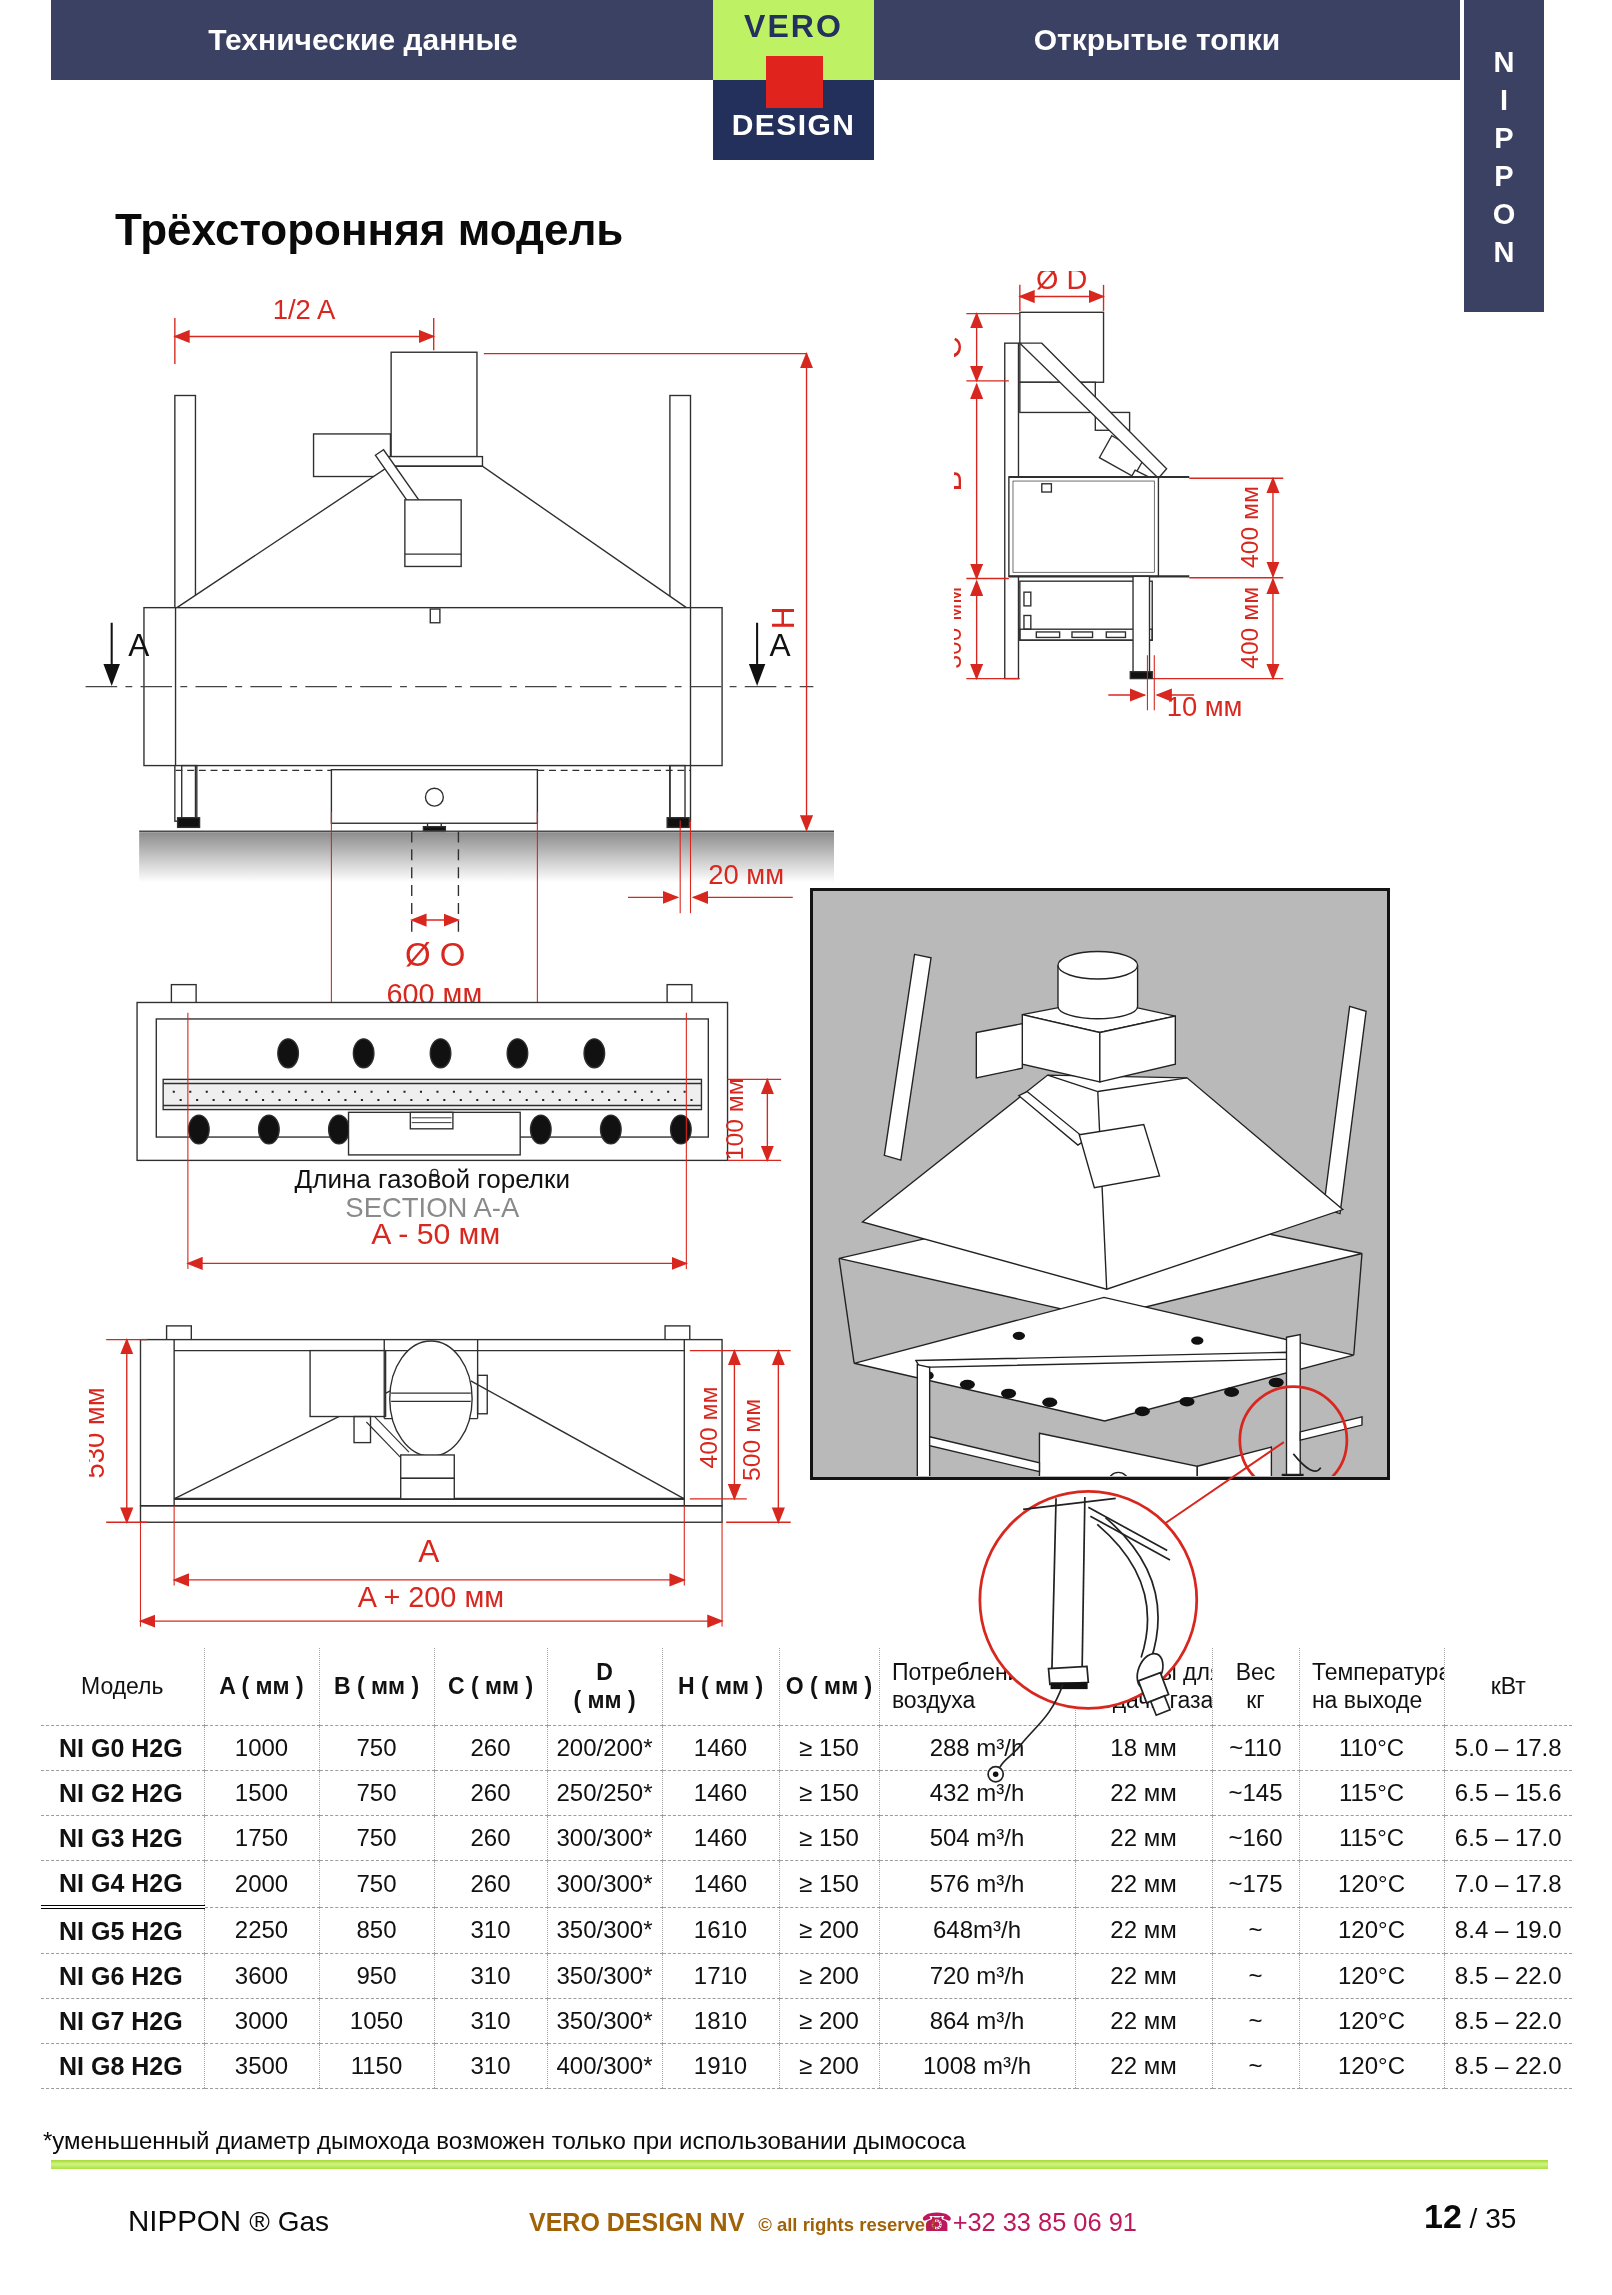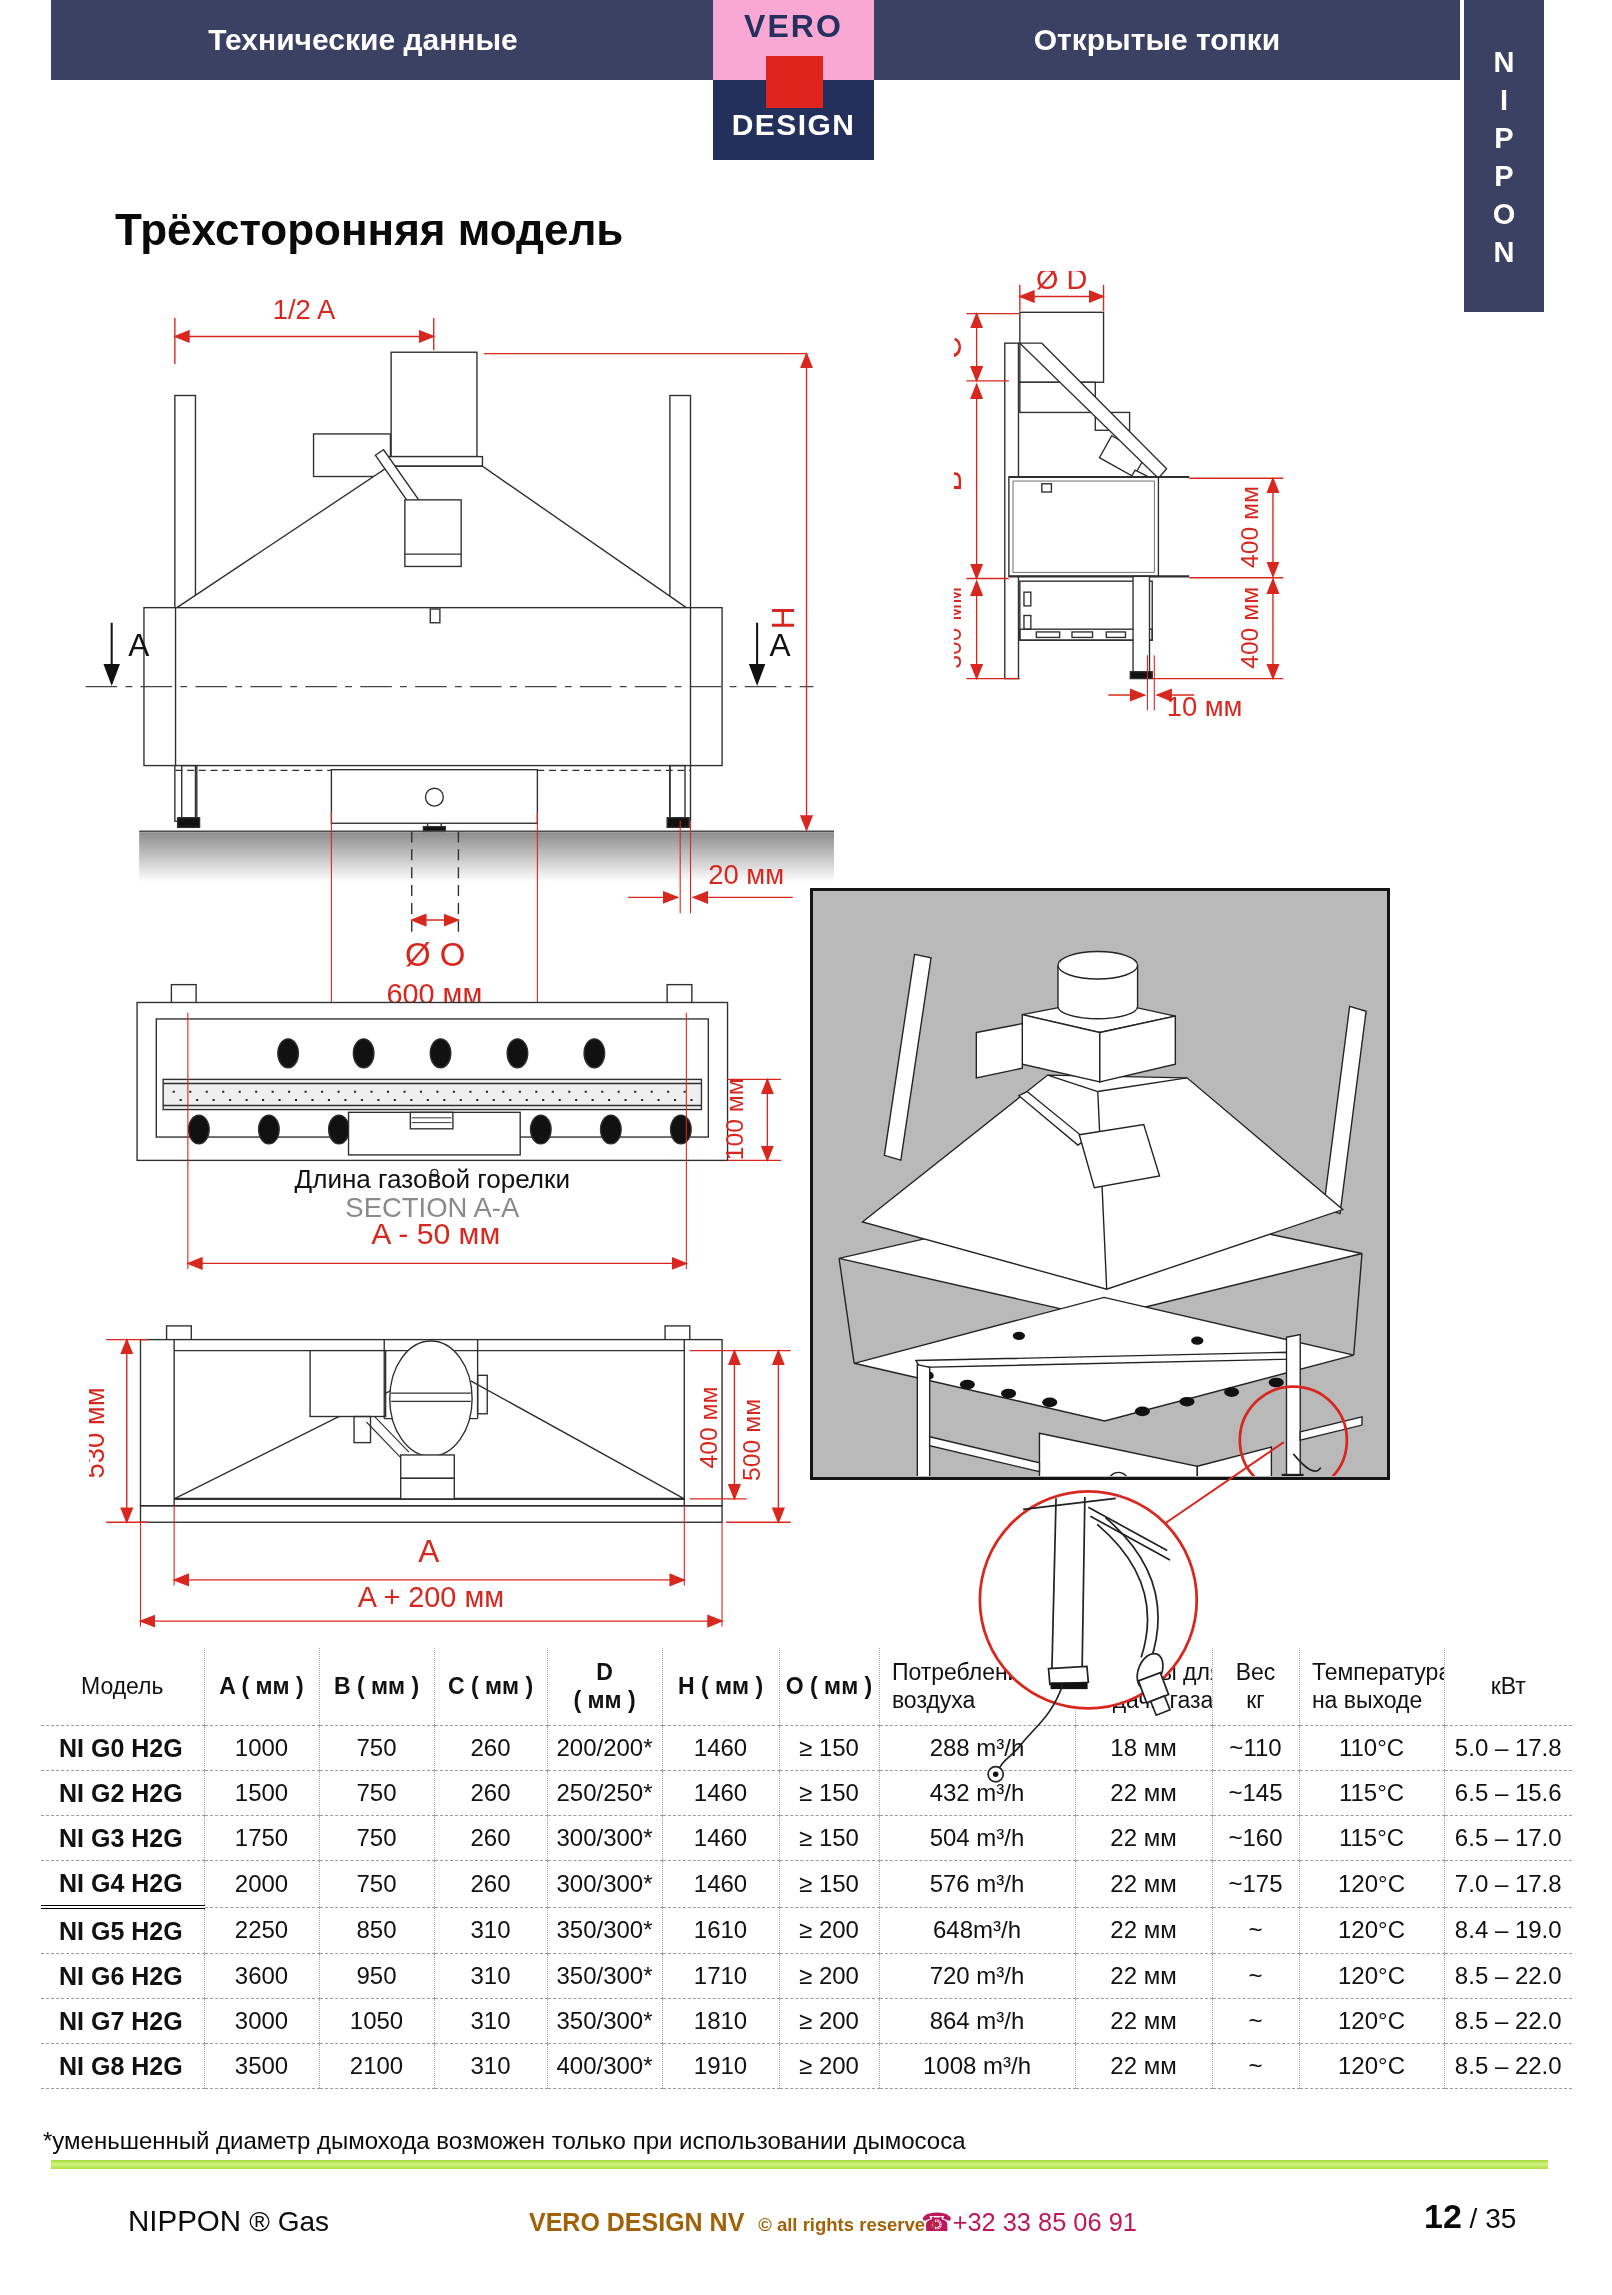--- a/index.html
+++ b/index.html
@@ -4,21 +4,21 @@
 <style>
   html,body{margin:0;padding:0;background:#fff;}
   .page{position:relative;width:1612px;height:2295px;background:#fff;overflow:hidden;
         font-family:"Liberation Sans",sans-serif;color:#111;}
   .abs{position:absolute;}
   
   .hdr-bar{left:51px;top:0;width:1409px;height:80px;background:#3a4162;z-index:2;}
   .hdr-label{position:absolute;top:50%;transform:translate(-50%,-50%);color:#fff;
              font-size:30px;font-weight:bold;white-space:nowrap;}
   .logo{left:713px;top:0;width:161px;height:160px;z-index:3;}
-  .logo-top{position:absolute;left:0;top:0;width:161px;height:80px;background:#f9a8d4;
+  .logo-top{position:absolute;left:0;top:0;width:161px;height:80px;background:#bef264;
             display:flex;align-items:flex-start;justify-content:center;text-align:right;}
   .logo-top span{font-size:32px;font-weight:bold;color:#24305e;letter-spacing:2.1px;margin-top:8.2px;}
   .logo-bottom{position:absolute;left:0;top:80px;width:161px;height:80px;background:#23305c;
             display:flex;align-items:flex-end;justify-content:center;}
   .logo-bottom span{font-size:30px;font-weight:bold;color:#fff;letter-spacing:1.4px;margin-bottom:18px;}
   .logo-red{position:absolute;left:53px;top:56px;width:57px;height:52px;background:#e0231c;}
   .side-tab{left:1464px;top:0;width:80px;height:312px;background:#3a4162;z-index:2;
             display:flex;flex-direction:column;align-items:center;padding-top:43px;box-sizing:border-box;}
   .side-tab span{color:#fff;font-size:29px;font-weight:bold;line-height:38px;}
   
@@ -549,21 +549,21 @@
           <td>≥ 200</td>
           <td>864 m³/h</td>
           <td>22 мм</td>
           <td>~</td>
           <td>120°C</td>
           <td>8.5 – 22.0</td>
         </tr>
           <tr>
           <td>NI G8 H2G</td>
           <td>3500</td>
-          <td>2100</td>
+          <td>1150</td>
           <td>310</td>
           <td>400/300*</td>
           <td>1910</td>
           <td>≥ 200</td>
           <td>1008 m³/h</td>
           <td>22 мм</td>
           <td>~</td>
           <td>120°C</td>
           <td>8.5 – 22.0</td>
         </tr>

